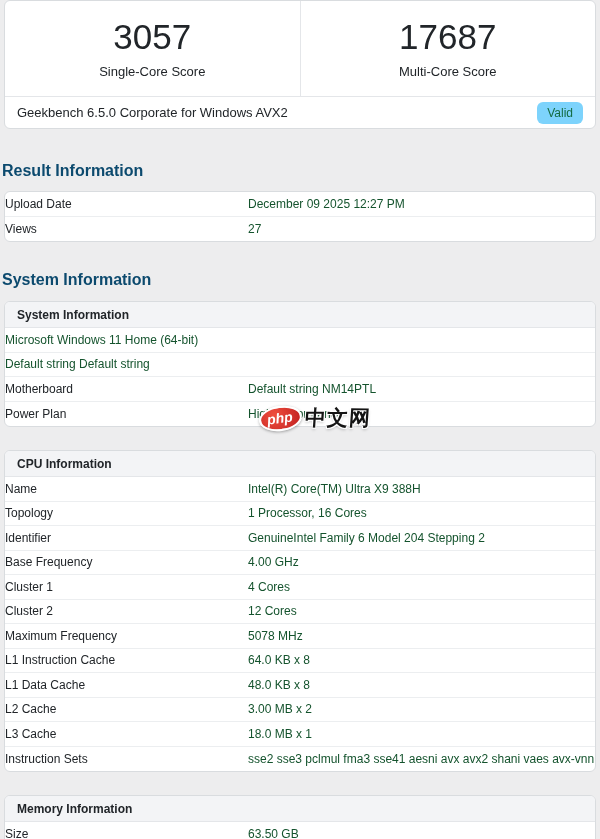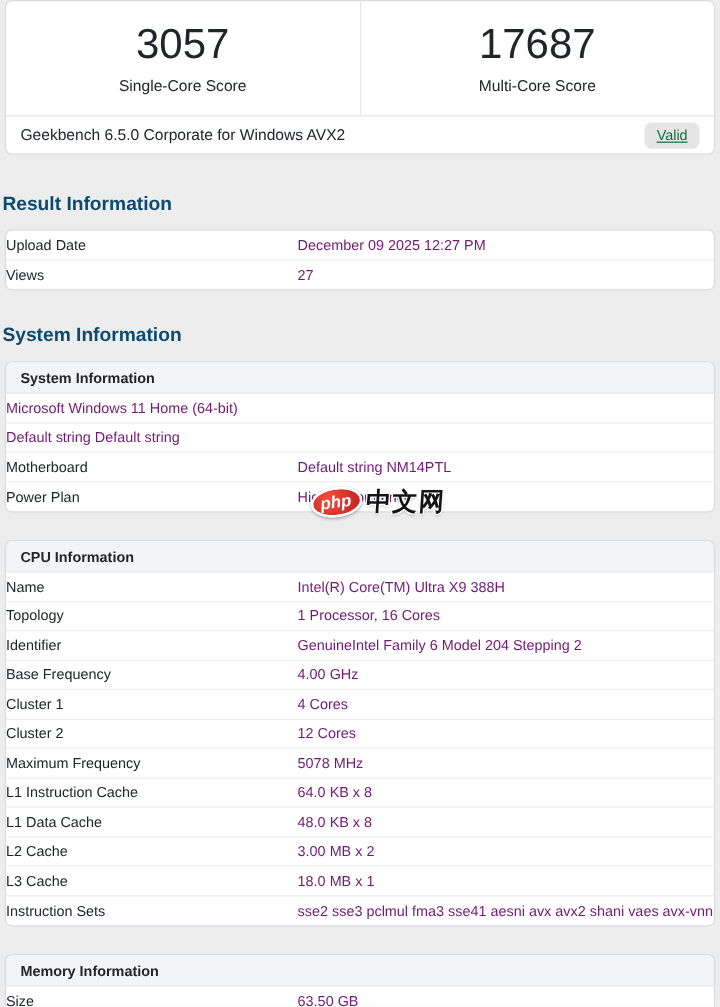--- a/index.html
+++ b/index.html
@@ -32,25 +32,24 @@
   .score-label { font-size: 13px; color: #212529; margin-top: 9px; }
   .bench-row {
     border-top: 1px solid #e4e6e9;
     height: 32px;
     display: flex; align-items: center; justify-content: space-between;
     padding: 0 12px;
     font-size: 13px;
   }
   .valid-badge {
     font-size: 12px;
-    background: #e5e5e5;
+    background: #7dd3fc;
     color: #146c43;
     padding: 4px 10px;
     border-radius: 6px;
-    text-decoration: underline;
   }
 
   
   .section-heading {
     font-size: 16px;
     font-weight: bold;
     color: #0c4a6e;
     margin: 33px 2px 12px 2px;
     line-height: 17px;
   }
@@ -82,21 +81,21 @@
     border-bottom: 1px solid #eceef0;
     font-size: 12px;
   }
   .kv-row:last-child { border-bottom: none; }
   .kv-label {
     width: 243px; flex-shrink: 0;
     padding-left: 0;
     color: #212529;
   }
   .kv-value {
-    color: #701a75;
+    color: #14532d;
     padding-right: 12px;
     white-space: nowrap;
   }
 
   
   .watermark {
     position: absolute;
     left: 259px; top: 404px;
     display: flex; align-items: center;
     z-index: 10;

